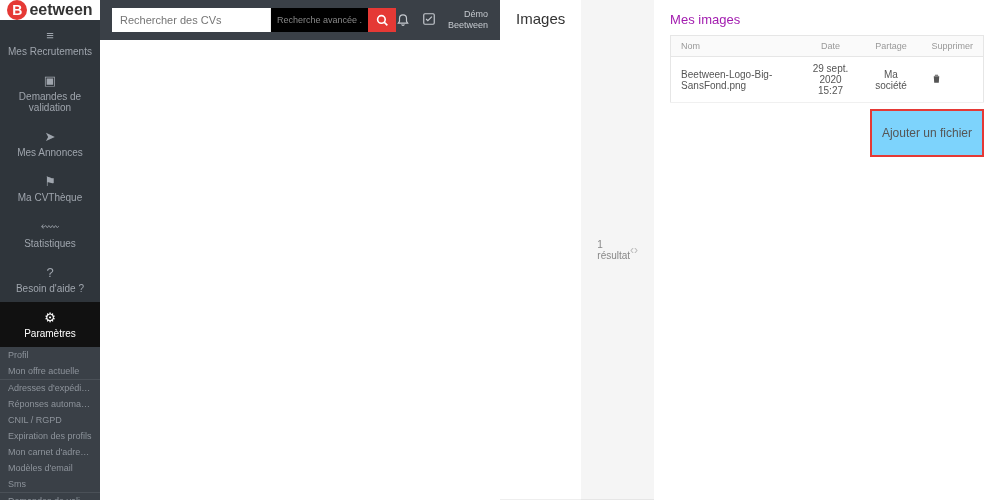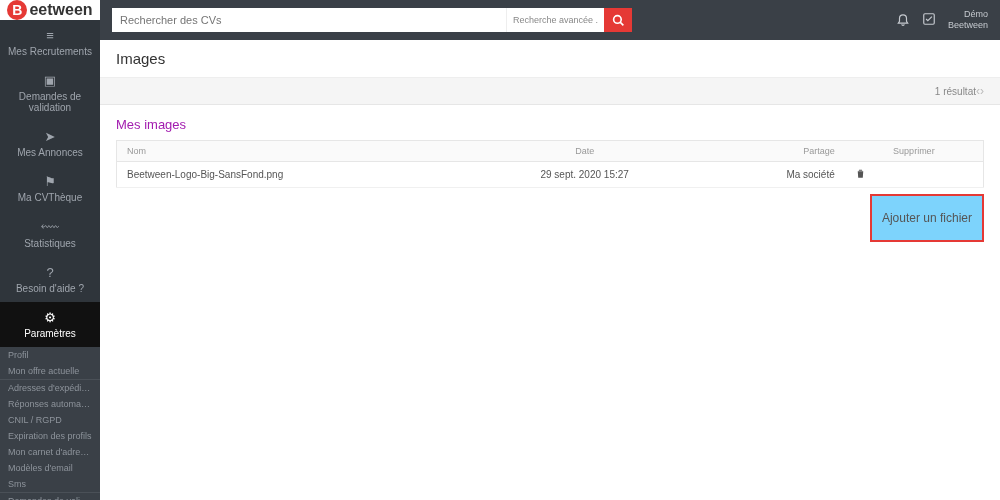--- a/index.html
+++ b/index.html
@@ -9,40 +9,40 @@
 .logo { background: #fff; height: 40px; display: flex; align-items: center; justify-content: center; font-weight: bold; font-size: 16px; color: #333; }
 .logo .b { background: #e53935; color: #fff; border-radius: 50%; width: 20px; height: 20px; display: inline-flex; align-items: center; justify-content: center; margin-right: 2px; font-size: 14px; }
 .nav-item { text-align: center; padding: 8px 4px; cursor: pointer; color: #9fa5ad; }
 .nav-item .ico { display: block; margin: 0 auto 3px; font-size: 13px; color: #9fa5ad; }
 .nav-item.active { background: #111; color: #fff; }
 .nav-item.active .ico { color: #fff; }
 .subnav { background: #3a4047; font-size: 9px; }
 .subnav .sub { padding: 3px 8px; color: #8d939b; cursor: pointer; white-space: nowrap; overflow: hidden; text-overflow: ellipsis; }
 .group-sep { border-top: 1px solid #4a5057; }
 .spacer { flex: 1; }
-.main { flex: 1; display: flex; flex-direction: column; }
+.main { flex: 1; display: flex; }
 .topbar { background: #3a4047; height: 40px; display: flex; align-items: center; padding: 0 12px; gap: 0; }
 .search-wrap { flex: 1; display: flex; max-width: 520px; }
 .search-input { flex: 1; height: 24px; border: none; padding: 0 8px; font-size: 11px; background: #fff; color: #666; }
-.search-adv { background: #ffffff; color: #888; font-size: 9px; display: flex; align-items: center; padding: 0 6px; border-left: 1px solid #eee; height: 24px; white-space: nowrap; }
+.search-adv { background: #000000; color: #888; font-size: 9px; display: flex; align-items: center; padding: 0 6px; border-left: 1px solid #eee; height: 24px; white-space: nowrap; }
 .search-btn { background: #e53935; border: none; width: 28px; height: 24px; cursor: pointer; display: flex; align-items: center; justify-content: center; }
 .top-right { margin-left: auto; display: flex; align-items: center; gap: 12px; color: #c5c9cf; }
 .top-right .ico { font-size: 14px; cursor: pointer; }
 .user-block { text-align: right; font-size: 9px; line-height: 1.2; color: #c5c9cf; }
 .page-header { padding: 10px 16px; font-size: 15px; color: #333; border-bottom: 1px solid #eee; }
 .toolbar { background: #f5f5f5; display: flex; align-items: center; justify-content: flex-end; padding: 6px 16px; font-size: 10px; color: #888; border-bottom: 1px solid #e6e6e6; }
 .toolbar .chev { cursor: pointer; color: #bbb; font-size: 12px; }
 .content { padding: 12px 16px; }
 .section-title { font-size: 13px; margin-bottom: 8px; color: #a21caf; }
 .table { width: 100%; border: 1px solid #e6e6e6; border-collapse: collapse; font-size: 10px; }
 .table th { background: #fafafa; color: #999; font-weight: normal; padding: 5px 10px; border-bottom: 1px solid #e6e6e6; font-size: 9px; }
 .table td { padding: 6px 10px; border-bottom: 1px solid #f0f0f0; color: #555; }
 .table th:nth-child(1), .table td:nth-child(1) { text-align: left; width: 44%; }
 .table th:nth-child(2), .table td:nth-child(2) { text-align: center; width: 20%; }
-.table th:nth-child(3), .table td:nth-child(3) { text-align: right; width: 20%; }
+.table th:nth-child(3), .table td:nth-child(3) { text-align: center; width: 20%; }
 .table th:nth-child(4), .table td:nth-child(4) { width: 16%; }
 .trash { cursor: pointer; color: #555; }
 .add-wrap { display: flex; justify-content: flex-end; margin-top: 6px; }
 .add-btn { border: 2px solid #e53935; background: #7dd3fc; color: #555; font-size: 12px; padding: 15px 10px; cursor: pointer; }
 </style>
 </head>
 <body>
 
 <div class="app">
   <aside class="sidebar">

